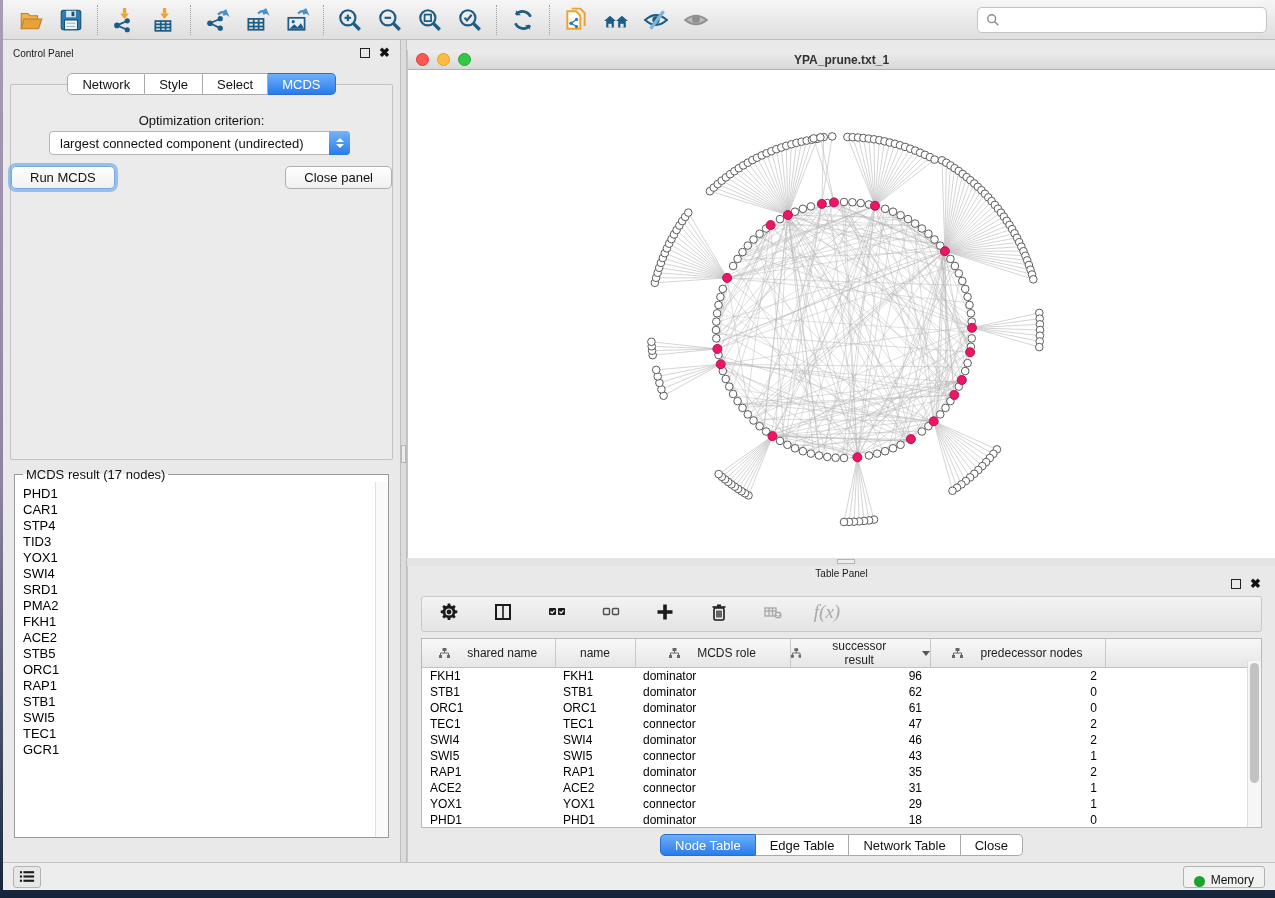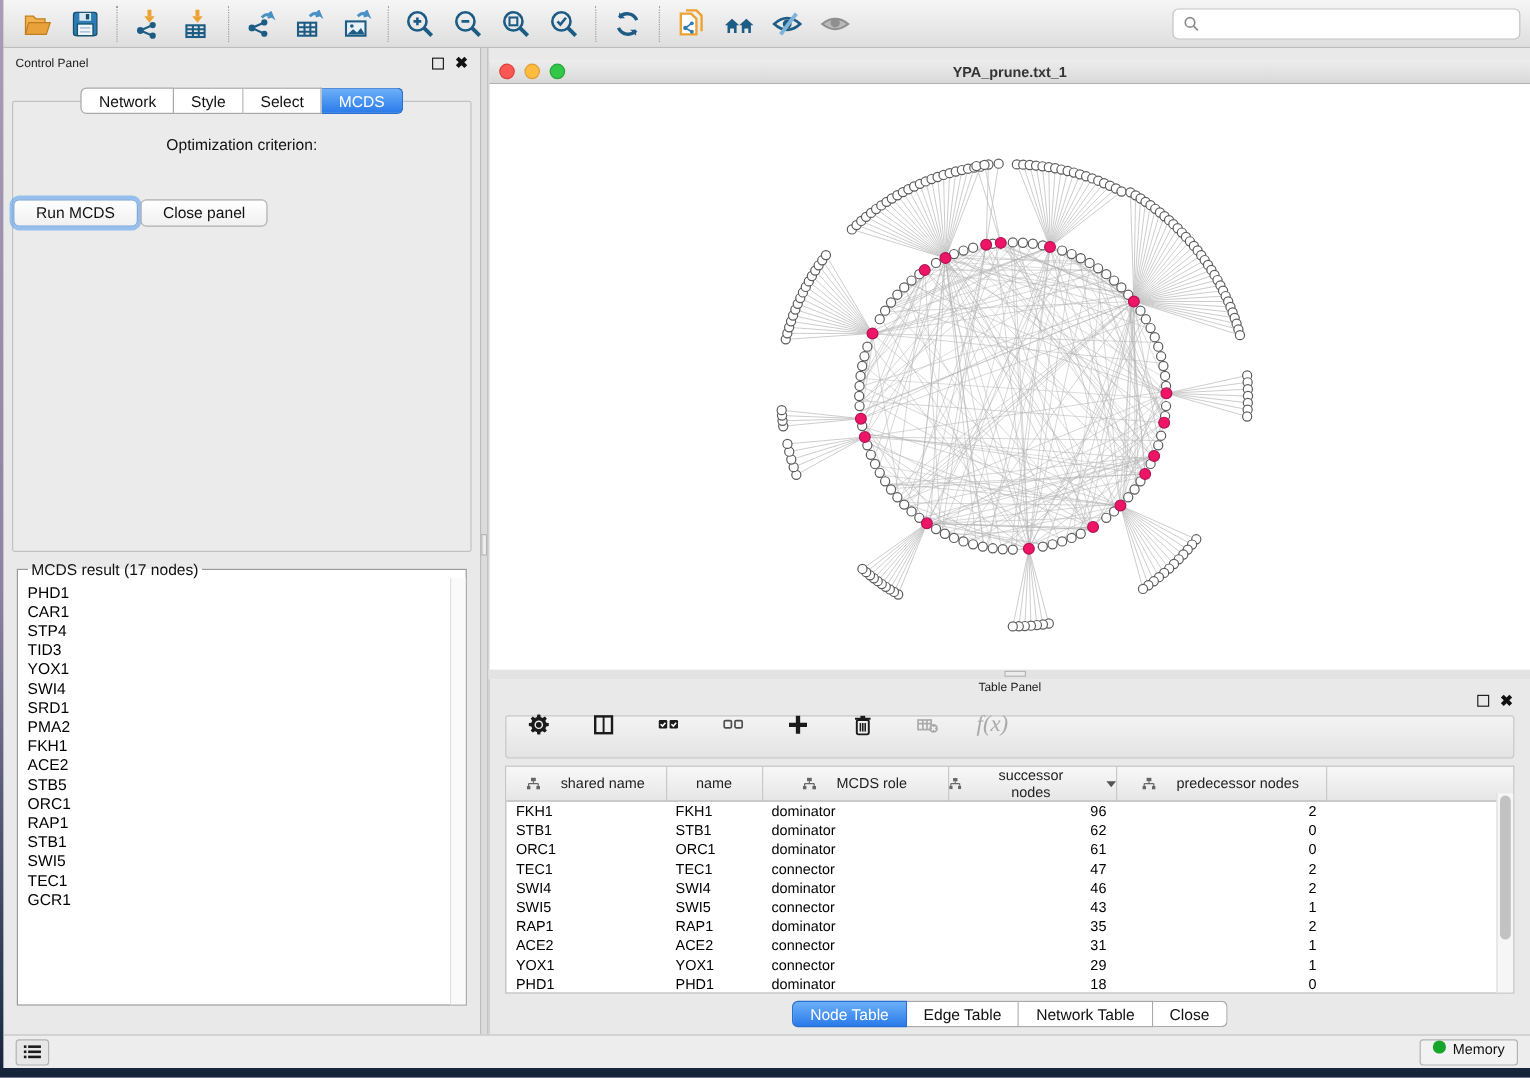--- a/index.html
+++ b/index.html
@@ -43,21 +43,21 @@
   .opt-label { text-align:center; margin-top:28px; font-size:13px; color:#111; }
   .dropdown { position:absolute; left:38px; right:42px; top:46px; height:24px; background:#fff;
     border:1px solid #b4b4b4; border-radius:4px; display:flex; align-items:center; cursor:pointer; }
   .dropdown .dd-text { font-size:13px; padding-left:10px; color:#111; flex:1; white-space:nowrap; }
   .dd-stepper { width:21px; height:24px; margin:-1px; border-radius:0 4px 4px 0;
     background:linear-gradient(#73b4f9,#2a7beb); display:flex; flex-direction:column;
     align-items:center; justify-content:center; gap:2px; }
   .dd-stepper i { width:0; height:0; border-left:4px solid transparent; border-right:4px solid transparent; }
   .dd-up { border-bottom:4px solid #fff; }
   .dd-down { border-top:4px solid #fff; }
-  .btn-row { position:absolute; top:81px; left:0; right:0; display:flex; justify-content:flex-start; gap:2px; }
+  .btn-row { position:absolute; top:81px; left:0; right:0; display:flex; justify-content:space-between; gap:13px; }
   .pbtn { height:23px; padding:0 18px; background:linear-gradient(#ffffff,#f0f0f0); border:1px solid #b0b0b0;
     border-radius:5px; font-size:13px; color:#111; cursor:pointer; font-family:"Liberation Sans",sans-serif;}
   .pbtn.focused { box-shadow:0 0 0 3px rgba(106,168,240,.65); border-color:#7aa9e0; }
 
   fieldset.result { position:absolute; left:11px; right:11px; top:427px; height:371px;
     border:1px solid #9a9a9a; background:#fff; }
   fieldset.result legend { font-size:13px; color:#111; margin-left:8px; padding:0 3px; }
   .result-list { position:absolute; inset:0; padding:4px 8px 0 8px; overflow:hidden; }
   .result-list div { font-size:13px; line-height:16px; color:#000; }
   .result-scroll { position:absolute; top:0; right:0; bottom:0; width:13px; background:#fafafa;
@@ -82,21 +82,21 @@
   .light.green { background:#33c748; border:1px solid #27a53a; }
   .net-title { position:absolute; left:0; right:0; text-align:center; font-size:12px; font-weight:700; color:#333; }
   .net-canvas { position:absolute; left:0; right:0; top:20px; bottom:0; background:#fff; overflow:hidden; }
 
   
   .tpanel { position:absolute; left:404px; right:0; top:566px; bottom:28px; background:#e9e9e9;
     border-left:1px solid #c6c6c6; }
   .tpanel .panel-head { padding:0 14px; height:24px; margin-top:2px;flex-direction:column; }
   .ttoolbar { position:absolute; left:13px; right:13px; top:30px; height:36px;
     background:linear-gradient(#f3f3f3,#e4e4e4); border:1px solid #c9c9c9; border-radius:3px;
-    display:flex; align-items:flex-end; padding:12px 10px; gap:20px; }
+    display:flex; align-items:flex-start; padding:0 10px; gap:20px; }
   .ttb { width:34px; height:30px; border:none; background:transparent; display:flex; align-items:center;
     justify-content:center; cursor:pointer; }
   .ttb svg { width:20px; height:20px; }
   .fx { font-family:"Liberation Serif", serif; font-style:italic; font-size:19px; color:#a9a9a9; }
 
   .tablewrap { position:absolute; left:13px; right:13px; top:72px; height:190px; background:#fff;
     border:1px solid #b9b9b9; }
   table.nodes { border-collapse:collapse; table-layout:fixed; width:100%; }
   table.nodes col.c0{width:133px} table.nodes col.c1{width:80px} table.nodes col.c2{width:155px}
   table.nodes col.c3{width:140px} table.nodes col.c4{width:175px} table.nodes col.cf{width:auto}
@@ -113,21 +113,21 @@
   .tthumb { position:absolute; top:2px; left:2px; width:9px; height:120px; background:#c2c2c2; border-radius:5px; }
 
   .tpanel .tabs-row { bottom:6px; top:auto; }
 
   
   .statusbar { position:absolute; left:0; right:0; bottom:0; height:28px; background:#ededed;
     border-top:1px solid #c2c2c2; display:flex; align-items:center; padding:0 10px; }
   .sq-btn { width:28px; height:22px; background:#e7e7e7; border:1px solid #b3b3b3; border-radius:3px;
     display:flex; align-items:center; justify-content:center; cursor:pointer; }
   .mem-btn { margin-left:auto; height:22px; padding:0 10px; background:#f2f2f2; border:1px solid #b3b3b3;
-    border-radius:3px; display:flex; align-items:flex-start; gap:6px; font-size:12px; color:#111; cursor:pointer; }
+    border-radius:3px; display:flex; align-items:flex-end; gap:6px; font-size:12px; color:#111; cursor:pointer; }
   .mem-dot { width:11px; height:11px; border-radius:50%; background:#18a52c; }
 </style>
 </head>
 <body>
 
 <div class="window">
 
   <div class="toolbar">
     <button class="tb">
       <svg viewBox="0 0 24 24">
@@ -291,20 +291,27 @@
       </span>
     </div>
     <div class="tabs-row">
       <span class="tab">Network</span>
       <span class="tab">Style</span>
       <span class="tab">Select</span>
       <span class="tab active">MCDS</span>
     </div>
     <div class="cp-box">
       <div class="opt-label">Optimization criterion:</div>
+      <div class="dropdown">
+        <span class="dd-text">largest connected component (undirected)</span>
+        <span class="dd-stepper">
+            <i class="dd-up"></i>
+            <i class="dd-down"></i>
+          </span>
+      </div>
       <div class="btn-row">
         <button class="pbtn focused">Run MCDS</button>
         <button class="pbtn">Close panel</button>
       </div>
     </div>
     <fieldset class="result">
       <legend>MCDS result (17 nodes)</legend>
       <div class="result-list">
           <div>PHD1</div>
           <div>CAR1</div>
@@ -1077,21 +1084,21 @@
                 <span class="hwrap">
                   <svg class="sharedicon" viewBox="0 0 11 10">
                     <rect x="3.5" y="0" width="4" height="3" fill="#666"></rect>
                     <line x1="5.5" y1="3" x2="5.5" y2="5" stroke="#666"></line>
                     <line x1="1.5" y1="5" x2="9.5" y2="5" stroke="#666"></line>
                     <line x1="1.5" y1="5" x2="1.5" y2="7" stroke="#666"></line>
                     <line x1="9.5" y1="5" x2="9.5" y2="7" stroke="#666"></line>
                     <rect x="0" y="7" width="3" height="3" fill="#666"></rect>
                     <rect x="8" y="7" width="3" height="3" fill="#666"></rect>
                   </svg>
-                  <span>successor nodes</span>
+                  <span>successor result</span>
                   <span class="sortdown"></span>
                 </span>
               </th>
               <th>
                 <span class="hwrap">
                   <svg class="sharedicon" viewBox="0 0 11 10">
                     <rect x="3.5" y="0" width="4" height="3" fill="#666"></rect>
                     <line x1="5.5" y1="3" x2="5.5" y2="5" stroke="#666"></line>
                     <line x1="1.5" y1="5" x2="9.5" y2="5" stroke="#666"></line>
                     <line x1="1.5" y1="5" x2="1.5" y2="7" stroke="#666"></line>

